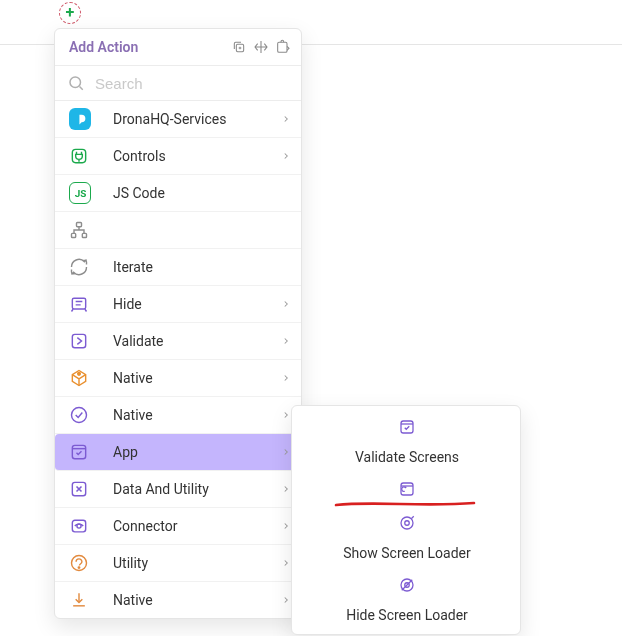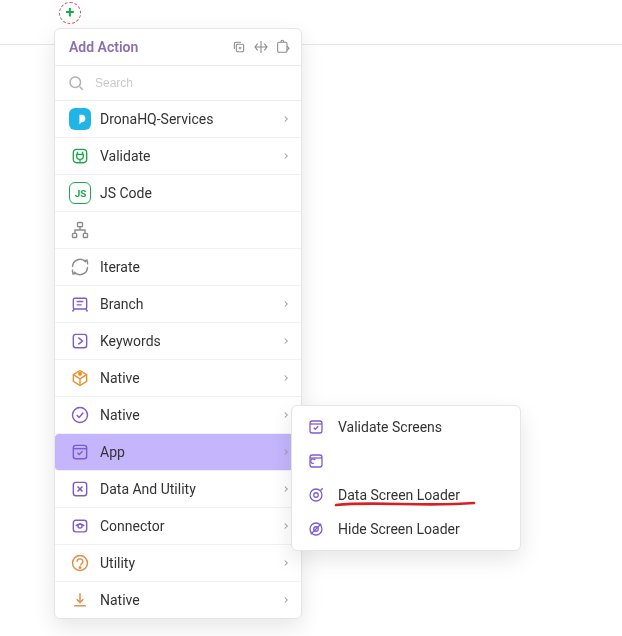--- a/index.html
+++ b/index.html
@@ -21,35 +21,35 @@
   .panel-header {
     display: flex; align-items: center; justify-content: space-between;
     padding: 10px 10px 10px 14px; border-bottom: 1px solid #ececec;
   }
   .panel-title { color: #8a6fb3; font-weight: 600; font-size: 14px; }
   .hdr-icons { display: flex; gap: 6px; color: #8a8a8a; }
   .hdr-icons svg { display: block; }
   .search-row { display: flex; align-items: center; gap: 10px; padding: 8px 12px; border-bottom: 1px solid #ececec; }
   .search-row svg { display: block; color: #b0b0b0; }
   .search-input {
-    border: none; outline: none; font-size: 12px; color: #555; width: 100%;
+    border: none; outline: none; font-size: 15px; color: #555; width: 100%;
     background: transparent;
   }
   .search-input::placeholder { color: #c9c9c9; }
 
   .list { display: flex; flex-direction: column; }
   .item {
-    display: flex; align-items: center; gap: 9px;
+    display: flex; align-items: center; gap: 22px;
     padding: 7px 10px 7px 14px; font-size: 14px; color: #333;
     border-bottom: 1px solid #f1f1f1;
     cursor: pointer;
   }
   .item:last-child { border-bottom: none; }
   .item.selected { background: #c4b5fd; border-radius: 4px; }
-  .item .ico { width: 22px; height: 22px; display: flex; align-items: center; justify-content: center; flex: 0 0 22px; color: #7c5bd2; }
+  .item .ico { width: 22px; height: 22px; display: flex; align-items: center; justify-content: flex-start; flex: 0 0 22px; color: #7c5bd2; }
   .item .ico.green { color: #1ba94c; }
   .item .ico.orange { color: #e9902f; }
   .item .ico.gray { color: #8d8d8d; }
   .item .ico.orange2 { color: #e28a3e; }
   .item .ico-box {
     width: 22px; height: 22px; border-radius: 6px; display: flex; align-items: center; justify-content: center;
   }
   .ico-box.blue { background: #1fb6e7; color: #fff; }
   .ico-box.greenborder { border: 1.5px solid #1ba94c; color: #1ba94c; font-size: 11px; font-weight: 700; }
   .ico-box.greenborder span { transform: scale(.9); }
@@ -60,20 +60,21 @@
   .submenu {
     position: absolute; left: 291px; top: 405px; width: 230px;
     background: #fff; border: 1px solid #e5e5e5; border-radius: 6px;
     box-shadow: 0 8px 22px rgba(0,0,0,.10);
     padding: 4px 0;
   }
   .sub-item {
     display: flex; align-items: center; gap: 12px;
     padding: 7px 12px 7px 14px; font-size: 14px; color: #333;
     cursor: pointer;
+    flex-direction: column;
   }
   .sub-item .ico { width: 20px; height: 20px; display: flex; align-items: center; justify-content: center; flex: 0 0 20px; color: #7c5bd2; }
   .sub-item .lbl { flex: 1; }
 
   .red-underline {
     position: absolute; left: 334px; top: 500px; width: 142px; height: 9px; pointer-events: none;
   }
   .red-underline svg { display: block; }
 </style>
 </head>
@@ -140,21 +141,21 @@
         </span>
       </div>
 
       <div class="item">
         <span class="ico green">
           <svg width="20" height="20" viewBox="0 0 24 24" fill="none" stroke="currentColor" stroke-width="1.7">
             <rect x="4" y="4" width="16" height="16" rx="4"></rect>
               <path d="M9 10V7M15 10V7M8 10h8v2a4 4 0 0 1-8 0v-2zM12 16v3"></path>
           </svg>
         </span>
-        <span class="lbl">Validate</span>
+        <span class="lbl">Controls</span>
         <span class="chev">
           <svg width="10" height="10" viewBox="0 0 24 24" fill="none" stroke="currentColor" stroke-width="2.5">
               <path d="M9 6l6 6-6 6"></path>
             </svg>
         </span>
       </div>
 
       <div class="item">
         <span class="ico">
           <span class="ico-box greenborder">
@@ -188,36 +189,36 @@
       </div>
 
       <div class="item">
         <span class="ico">
           <svg width="20" height="20" viewBox="0 0 24 24" fill="none" stroke="currentColor" stroke-width="1.7">
             <rect x="4" y="5" width="16" height="13" rx="2"></rect>
               <path d="M8 9h8M8 13h6"></path>
               <path d="M5 18l-2 3M19 18l2 3"></path>
           </svg>
         </span>
-        <span class="lbl">Branch</span>
+        <span class="lbl">Hide</span>
         <span class="chev">
           <svg width="10" height="10" viewBox="0 0 24 24" fill="none" stroke="currentColor" stroke-width="2.5">
               <path d="M9 6l6 6-6 6"></path>
             </svg>
         </span>
       </div>
 
       <div class="item">
         <span class="ico">
           <svg width="20" height="20" viewBox="0 0 24 24" fill="none" stroke="currentColor" stroke-width="1.7">
             <rect x="4" y="4" width="16" height="16" rx="3"></rect>
               <path d="M10 8l5 4-5 4"></path>
           </svg>
         </span>
-        <span class="lbl">Keywords</span>
+        <span class="lbl">Validate</span>
         <span class="chev">
           <svg width="10" height="10" viewBox="0 0 24 24" fill="none" stroke="currentColor" stroke-width="2.5">
               <path d="M9 6l6 6-6 6"></path>
             </svg>
         </span>
       </div>
 
       <div class="item">
         <span class="ico orange">
           <svg width="20" height="20" viewBox="0 0 24 24" fill="none" stroke="currentColor" stroke-width="1.7">
@@ -352,21 +353,21 @@
       </span>
     </div>
     <div class="sub-item">
       <span class="ico">
         <svg width="18" height="18" viewBox="0 0 24 24" fill="none" stroke="currentColor" stroke-width="1.7">
           <circle cx="12" cy="12" r="8"></circle>
             <circle cx="12" cy="12" r="3"></circle>
             <path d="M18 6l3-3"></path>
         </svg>
       </span>
-      <span class="lbl">Data Screen Loader</span>
+      <span class="lbl">Show Screen Loader</span>
     </div>
     <div class="sub-item">
       <span class="ico">
         <svg width="18" height="18" viewBox="0 0 24 24" fill="none" stroke="currentColor" stroke-width="1.7">
           <circle cx="12" cy="12" r="8"></circle>
             <circle cx="12" cy="12" r="3"></circle>
             <path d="M5 19L19 5"></path>
         </svg>
       </span>
       <span class="lbl">Hide Screen Loader</span>

